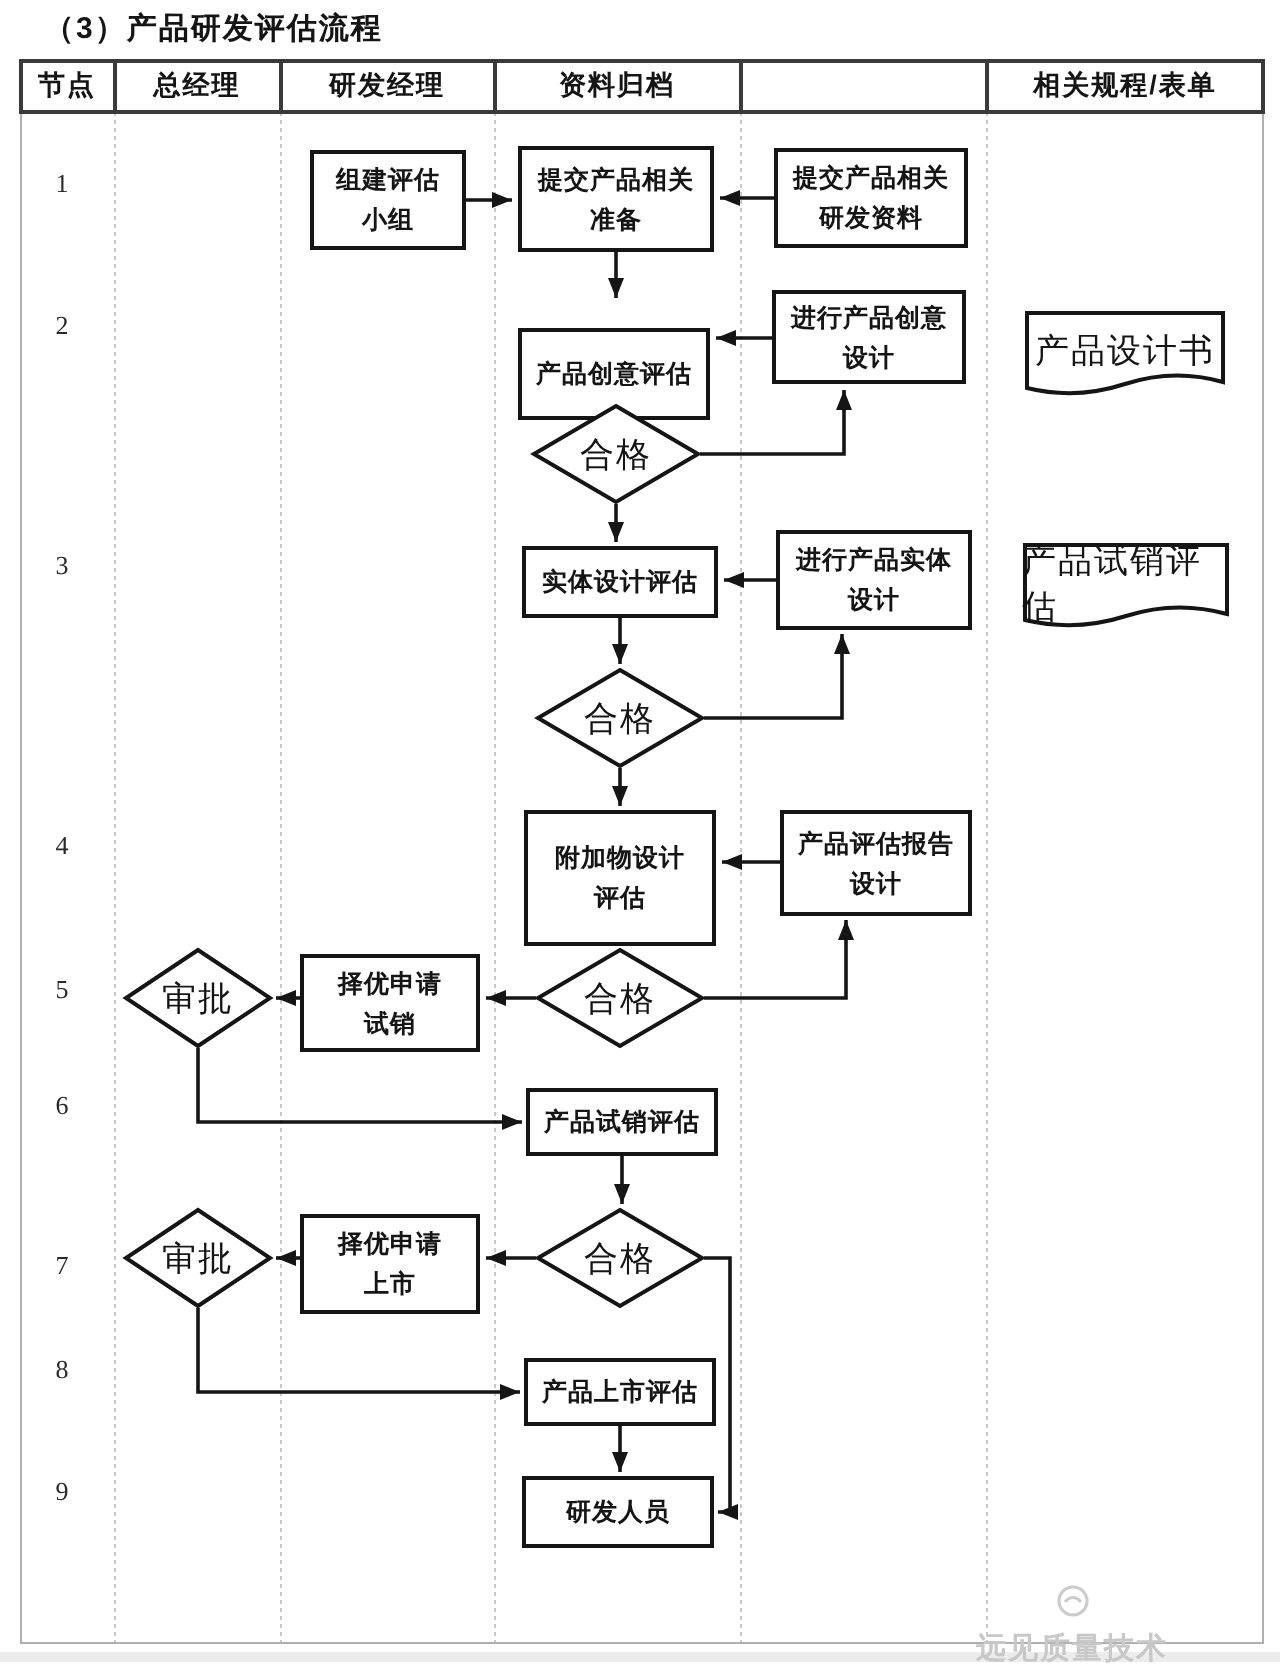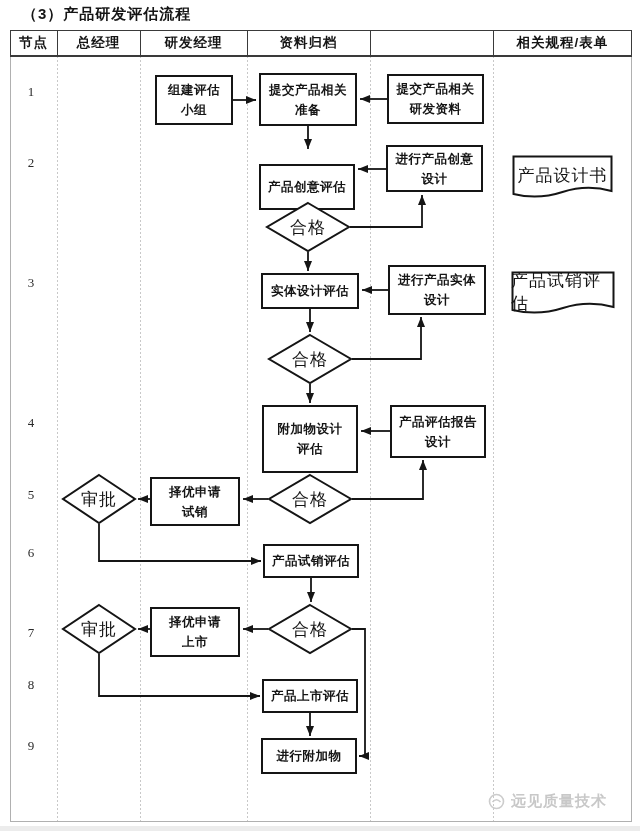--- a/index.html
+++ b/index.html
@@ -17,21 +17,21 @@
   .box .lbl{font-weight:bold;font-size:12.5px;line-height:1.6;text-align:center;
         white-space:pre-line;letter-spacing:0.5px;}
   .diamond,.doc{position:absolute;z-index:3;}
   .diamond svg,.doc svg{position:absolute;left:0;top:0;width:100%;height:100%;overflow:visible;}
   .diamond polygon{fill:#fff;stroke:#151515;stroke-width:2;}
   .doc path{fill:#fff;stroke:#151515;stroke-width:2;}
   .diamond .lbl,.doc .lbl{position:absolute;inset:0;display:flex;align-items:center;
         justify-content:center;font-weight:normal;font-size:17px;letter-spacing:1px;}
   .doc .lbl{padding-bottom:7px;}
   #watermark{position:absolute;left:488px;top:792px;display:flex;align-items:center;
-        gap:6px;z-index:4;color:#c8c8c8;font-size:15px;font-weight:bold;letter-spacing:1px;}
+        gap:6px;z-index:4;color:#c8c8c8;font-size:15px;font-weight:bold;letter-spacing:1px;flex-direction:column;}
   #bottom-band{position:absolute;left:0;top:826px;width:640px;height:5px;background:#ececec;z-index:0;}
 </style>
 </head>
 <body>
 
 <div id="page">
 
   <div id="page-title">（3）产品研发评估流程</div>
 
   <svg class="underlay" width="640" height="835">
@@ -147,21 +147,21 @@
       <span class="lbl">产品试销评估</span>
     </div>
   <div class="box" style="left:150px;top:607px;width:90px;height:50px">
       <span class="lbl">择优申请
 上市</span>
     </div>
   <div class="box" style="left:262px;top:679px;width:96px;height:34px">
       <span class="lbl">产品上市评估</span>
     </div>
   <div class="box" style="left:261px;top:738px;width:96px;height:36px">
-      <span class="lbl">进行附加物</span>
+      <span class="lbl">研发人员</span>
     </div>
 
   <div class="diamond" style="left:266px;top:202px;width:84px;height:50px">
     <svg viewBox="0 0 84 50" preserveAspectRatio="none">
         <polygon points="42,1 83,25 42,49 1,25"></polygon>
       </svg>
     <span class="lbl">合格</span>
   </div>
   <div class="diamond" style="left:268px;top:334px;width:84px;height:50px">
     <svg viewBox="0 0 84 50" preserveAspectRatio="none">

